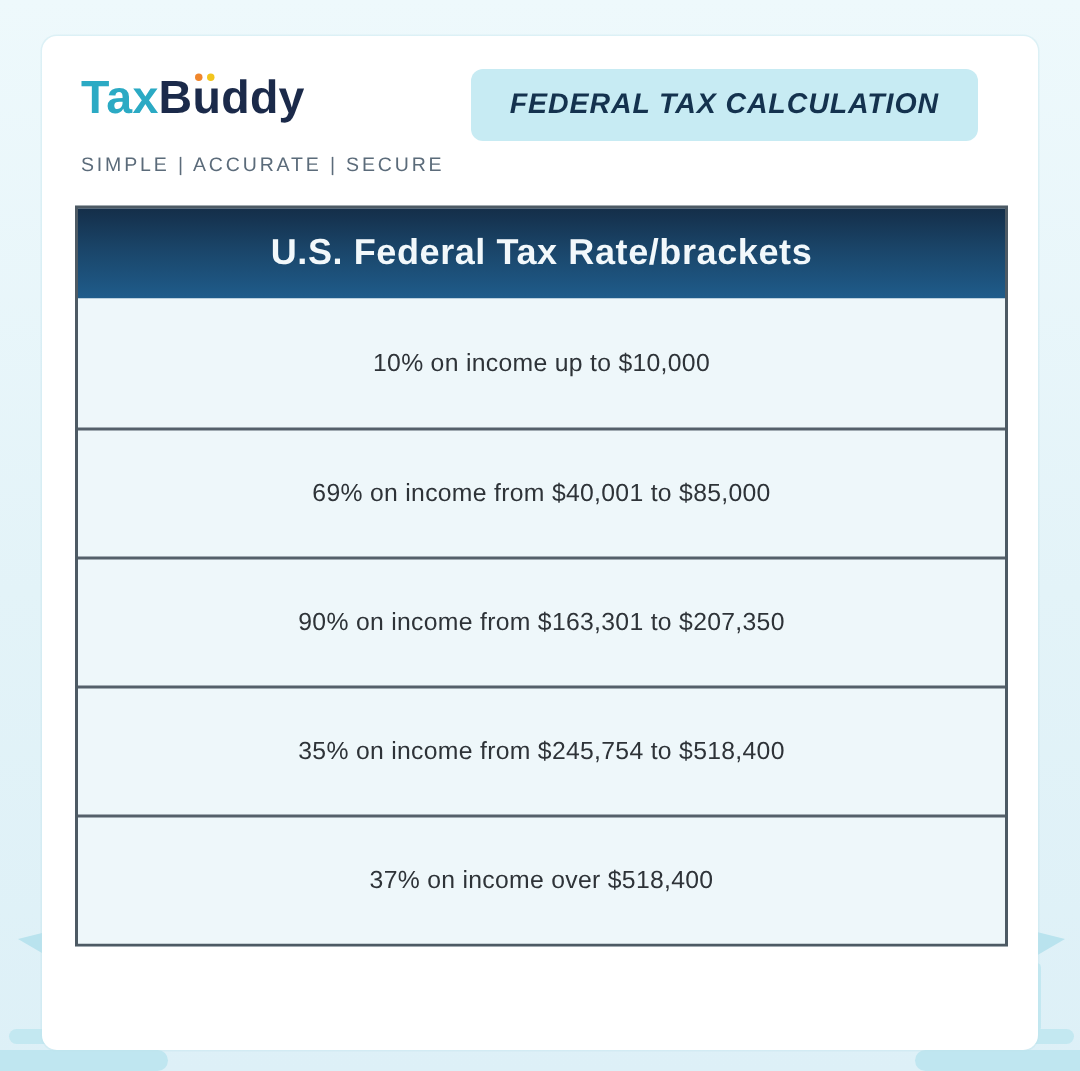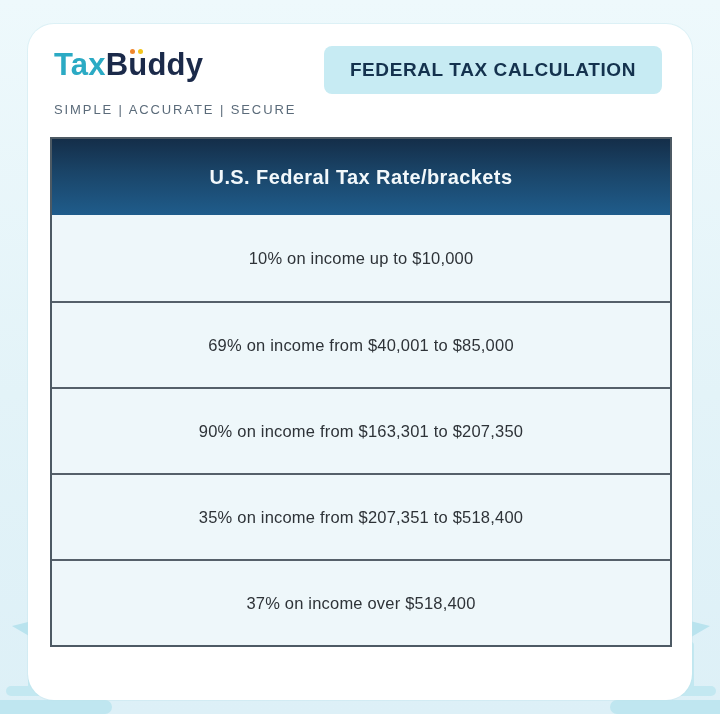--- a/index.html
+++ b/index.html
@@ -39,23 +39,23 @@
   #deco-right .flag-right { right: 4px; }
   #deco-right .pole { right: 20px; }
   #deco-right .bar1 { right: -2px; }
   #deco-right .bar2 { right: -16px; }
 
   
   .card {
     position: absolute;
     left: 28px; right: 28px; top: 24px; bottom: 14px;
     background: #ffffff;
-    border-radius: 26px;
+    border-radius: 10px;
     box-shadow: 0 0 0 1px rgba(190,225,235,.35);
-    padding: 18px 28px 20px 22px;
+    padding: 18px 38px 20px 22px;
     z-index: 2;
   }
 
   
   .topbar { display: flex; justify-content: space-between; align-items: flex-start; padding: 2px 2px 0 2px; }
   .logo-wrap { margin-top: 4px; margin-left: 2px; }
   .logo { font-size: 31px; font-weight: bold; letter-spacing: 0.2px; line-height: 1.1; }
   .logo .t-tax { color: #2baac4; }
   .logo .t-navy { color: #1b2a4a; }
   .u-wrap { position: relative; display: inline-block; color: #1b2a4a; }
@@ -72,34 +72,35 @@
   .badge {
     background: #c7ebf3;
     color: #14324e;
     font-weight: bold;
     font-size: 19px;
     letter-spacing: 0.6px;
     padding: 13px 26px;
     border-radius: 8px;
     margin-top: 2px;
     white-space: nowrap;
+    font-style: italic;
   }
 
   
   .tax-table {
     margin: 20px auto 0 auto;
     width: 622px;
     border: 2px solid #4d5a64;
     background: #eef7fa;
   }
   .tax-table-header {
-    height: 76px;
+    height: 60px;
     background: linear-gradient(180deg, #142e49 0%, #1a4569 45%, #1f5c8b 100%);
     color: #f2f8fb;
-    font-size: 20px;
+    font-size: 24px;
     font-weight: bold;
     letter-spacing: 0.4px;
     display: flex; align-items: center; justify-content: center;
   }
   .tax-row {
     height: 86px;
     background: #eef7fa;
     border-top: 2px solid #55606a;
     color: #2e3338;
     font-size: 16.5px;
@@ -133,17 +134,17 @@
       <div class="tagline">SIMPLE | ACCURATE | SECURE</div>
     </div>
     <div class="badge">FEDERAL TAX CALCULATION</div>
   </div>
 
   <div class="tax-table">
     <div class="tax-table-header">U.S. Federal Tax Rate/brackets</div>
     <div class="tax-row" style="border-top:none;">10% on income up to $10,000</div>
     <div class="tax-row">69% on income from $40,001 to $85,000</div>
     <div class="tax-row">90% on income from $163,301 to $207,350</div>
-    <div class="tax-row">35% on income from $207,351 to $518,400</div>
+    <div class="tax-row">35% on income from $245,754 to $518,400</div>
     <div class="tax-row">37% on income over $518,400</div>
   </div>
 
 </div>
 
 </body></html>

